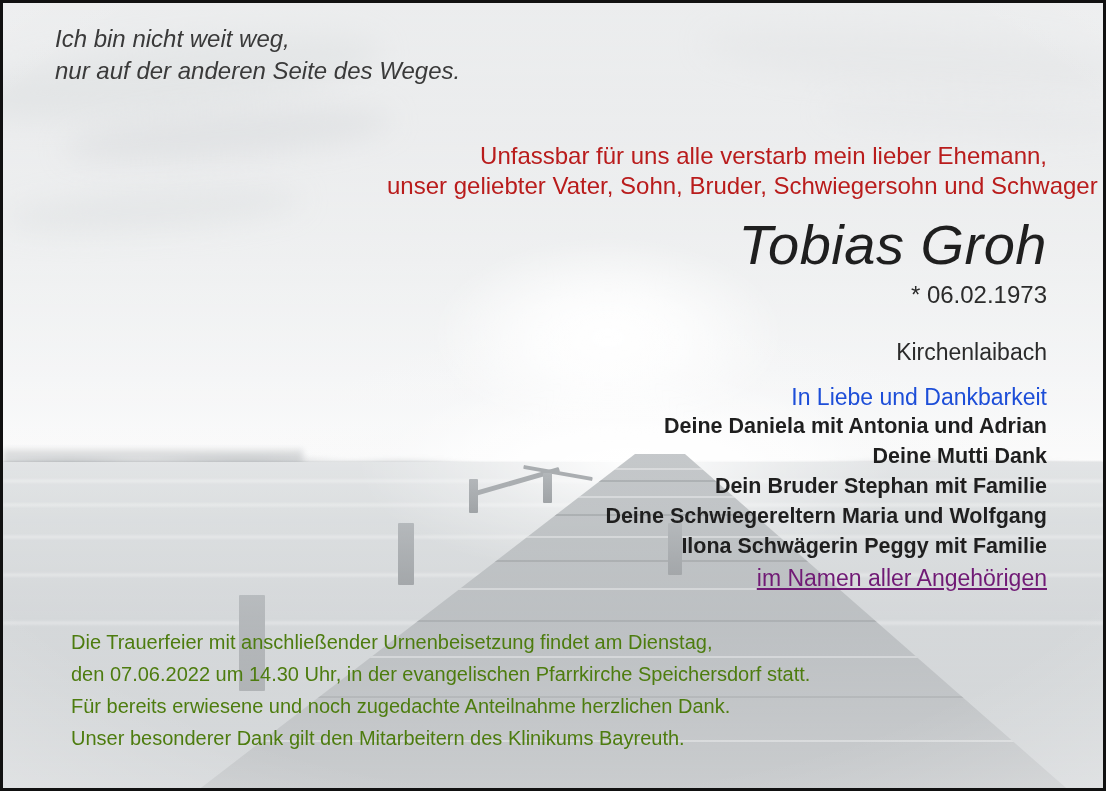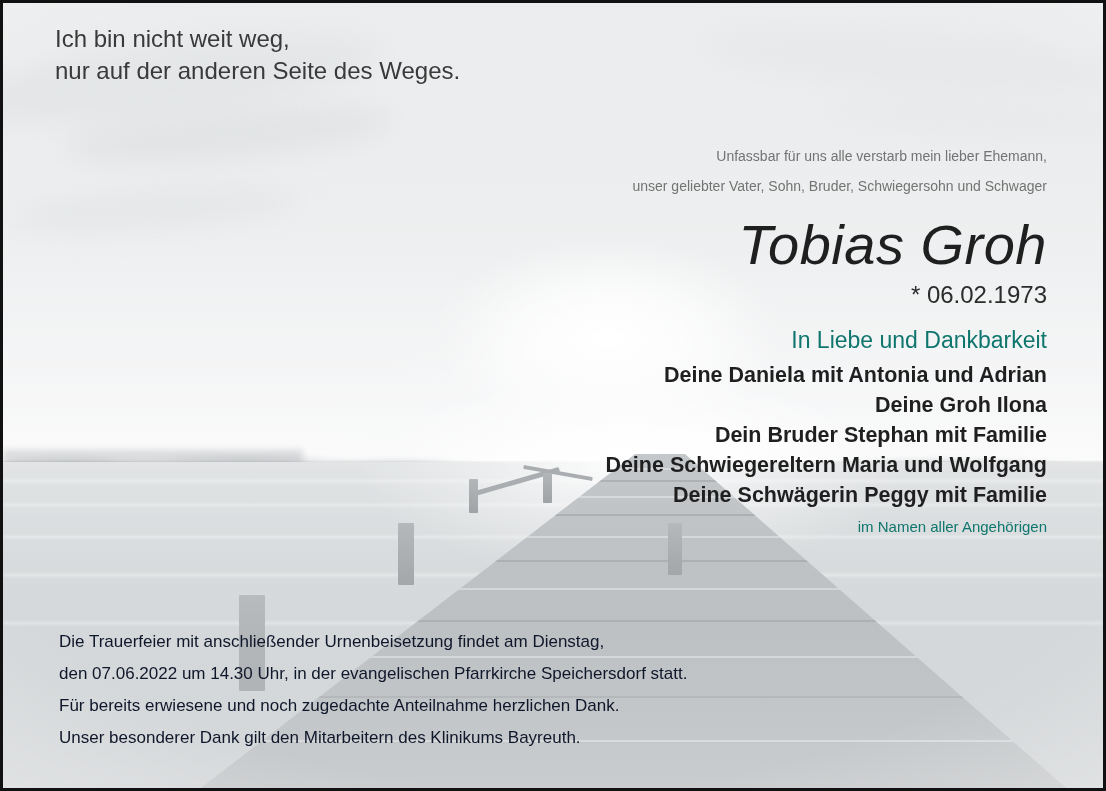--- a/index.html
+++ b/index.html
@@ -154,34 +154,35 @@
     inset: 0;
     color: #2b2b2b;
   }
   .motto {
     position: absolute;
     left: 52px;
     top: 20px;
     font-size: 24px;
     line-height: 32px;
     color: #3a3a3a;
+    font-style: italic;
   }
   .motto div { white-space: nowrap; }
 
   .right-block {
     position: absolute;
     right: 56px;
     top: 138px;
     text-align: right;
     width: 660px;
   }
   .intro {
-    font-size: 14px;
+    font-size: 24px;
     line-height: 30px;
-    color: #737373;
+    color: #b91c1c;
   }
   .intro div { white-space: nowrap; }
 
   .name {
     margin-top: 12px;
     font-size: 56px;
     font-weight: normal;
     font-style: italic;
     letter-spacing: 0.5px;
     color: #1f1f1f;
@@ -196,44 +197,44 @@
     gap: 24px;
   }
   .place {
     margin-top: 30px;
     font-size: 23px;
     color: #2b2b2b;
   }
   .dedication {
     margin-top: 18px;
     font-size: 23px;
-    color: #0f766e;
+    color: #1d4ed8;
   }
   .family {
-    margin-top: 6px;
     font-size: 21.5px;
     font-weight: bold;
     line-height: 30px;
     color: #1f1f1f;
   }
   .family div { white-space: nowrap; }
   .onbehalf {
     margin-top: 2px;
-    font-size: 15px;
+    font-size: 23px;
     font-weight: normal;
-    color: #0f766e;
+    color: #701a75;
+    text-decoration: underline;
   }
 
   .footer {
     position: absolute;
-    left: 56px;
+    left: 68px;
     bottom: 34px;
-    font-size: 17px;
+    font-size: 20px;
     line-height: 32px;
-    color: #0f172a;
+    color: #4d7c0f;
   }
   .footer div { white-space: nowrap; }
 </style>
 </head>
 <body>
 
 <div id="notice">
 
   <div class="photo">
     <div class="sky"></div>
@@ -293,29 +294,30 @@
         <div>Unfassbar für uns alle verstarb mein lieber Ehemann,</div>
         <div>unser geliebter Vater, Sohn, Bruder, Schwiegersohn und Schwager</div>
       </div>
 
       <div class="name">Tobias Groh</div>
 
       <div class="dates">
         <span>* 06.02.1973</span>
       </div>
 
+      <div class="place">Kirchenlaibach</div>
 
       <div class="dedication">In Liebe und Dankbarkeit</div>
 
       <div class="family">
         <div>Deine Daniela mit Antonia und Adrian</div>
-        <div>Deine Groh Ilona</div>
+        <div>Deine Mutti Dank</div>
         <div>Dein Bruder Stephan mit Familie</div>
         <div>Deine Schwiegereltern Maria und Wolfgang</div>
-        <div>Deine Schwägerin Peggy mit Familie</div>
+        <div>Ilona Schwägerin Peggy mit Familie</div>
         <div class="onbehalf">im Namen aller Angehörigen</div>
       </div>
     </div>
 
     <div class="footer">
       <div>Die Trauerfeier mit anschließender Urnenbeisetzung findet am Dienstag,</div>
       <div>den 07.06.2022 um 14.30 Uhr, in der evangelischen Pfarrkirche Speichersdorf statt.</div>
       <div>Für bereits erwiesene und noch zugedachte Anteilnahme herzlichen Dank.</div>
       <div>Unser besonderer Dank gilt den Mitarbeitern des Klinikums Bayreuth.</div>
     </div>

